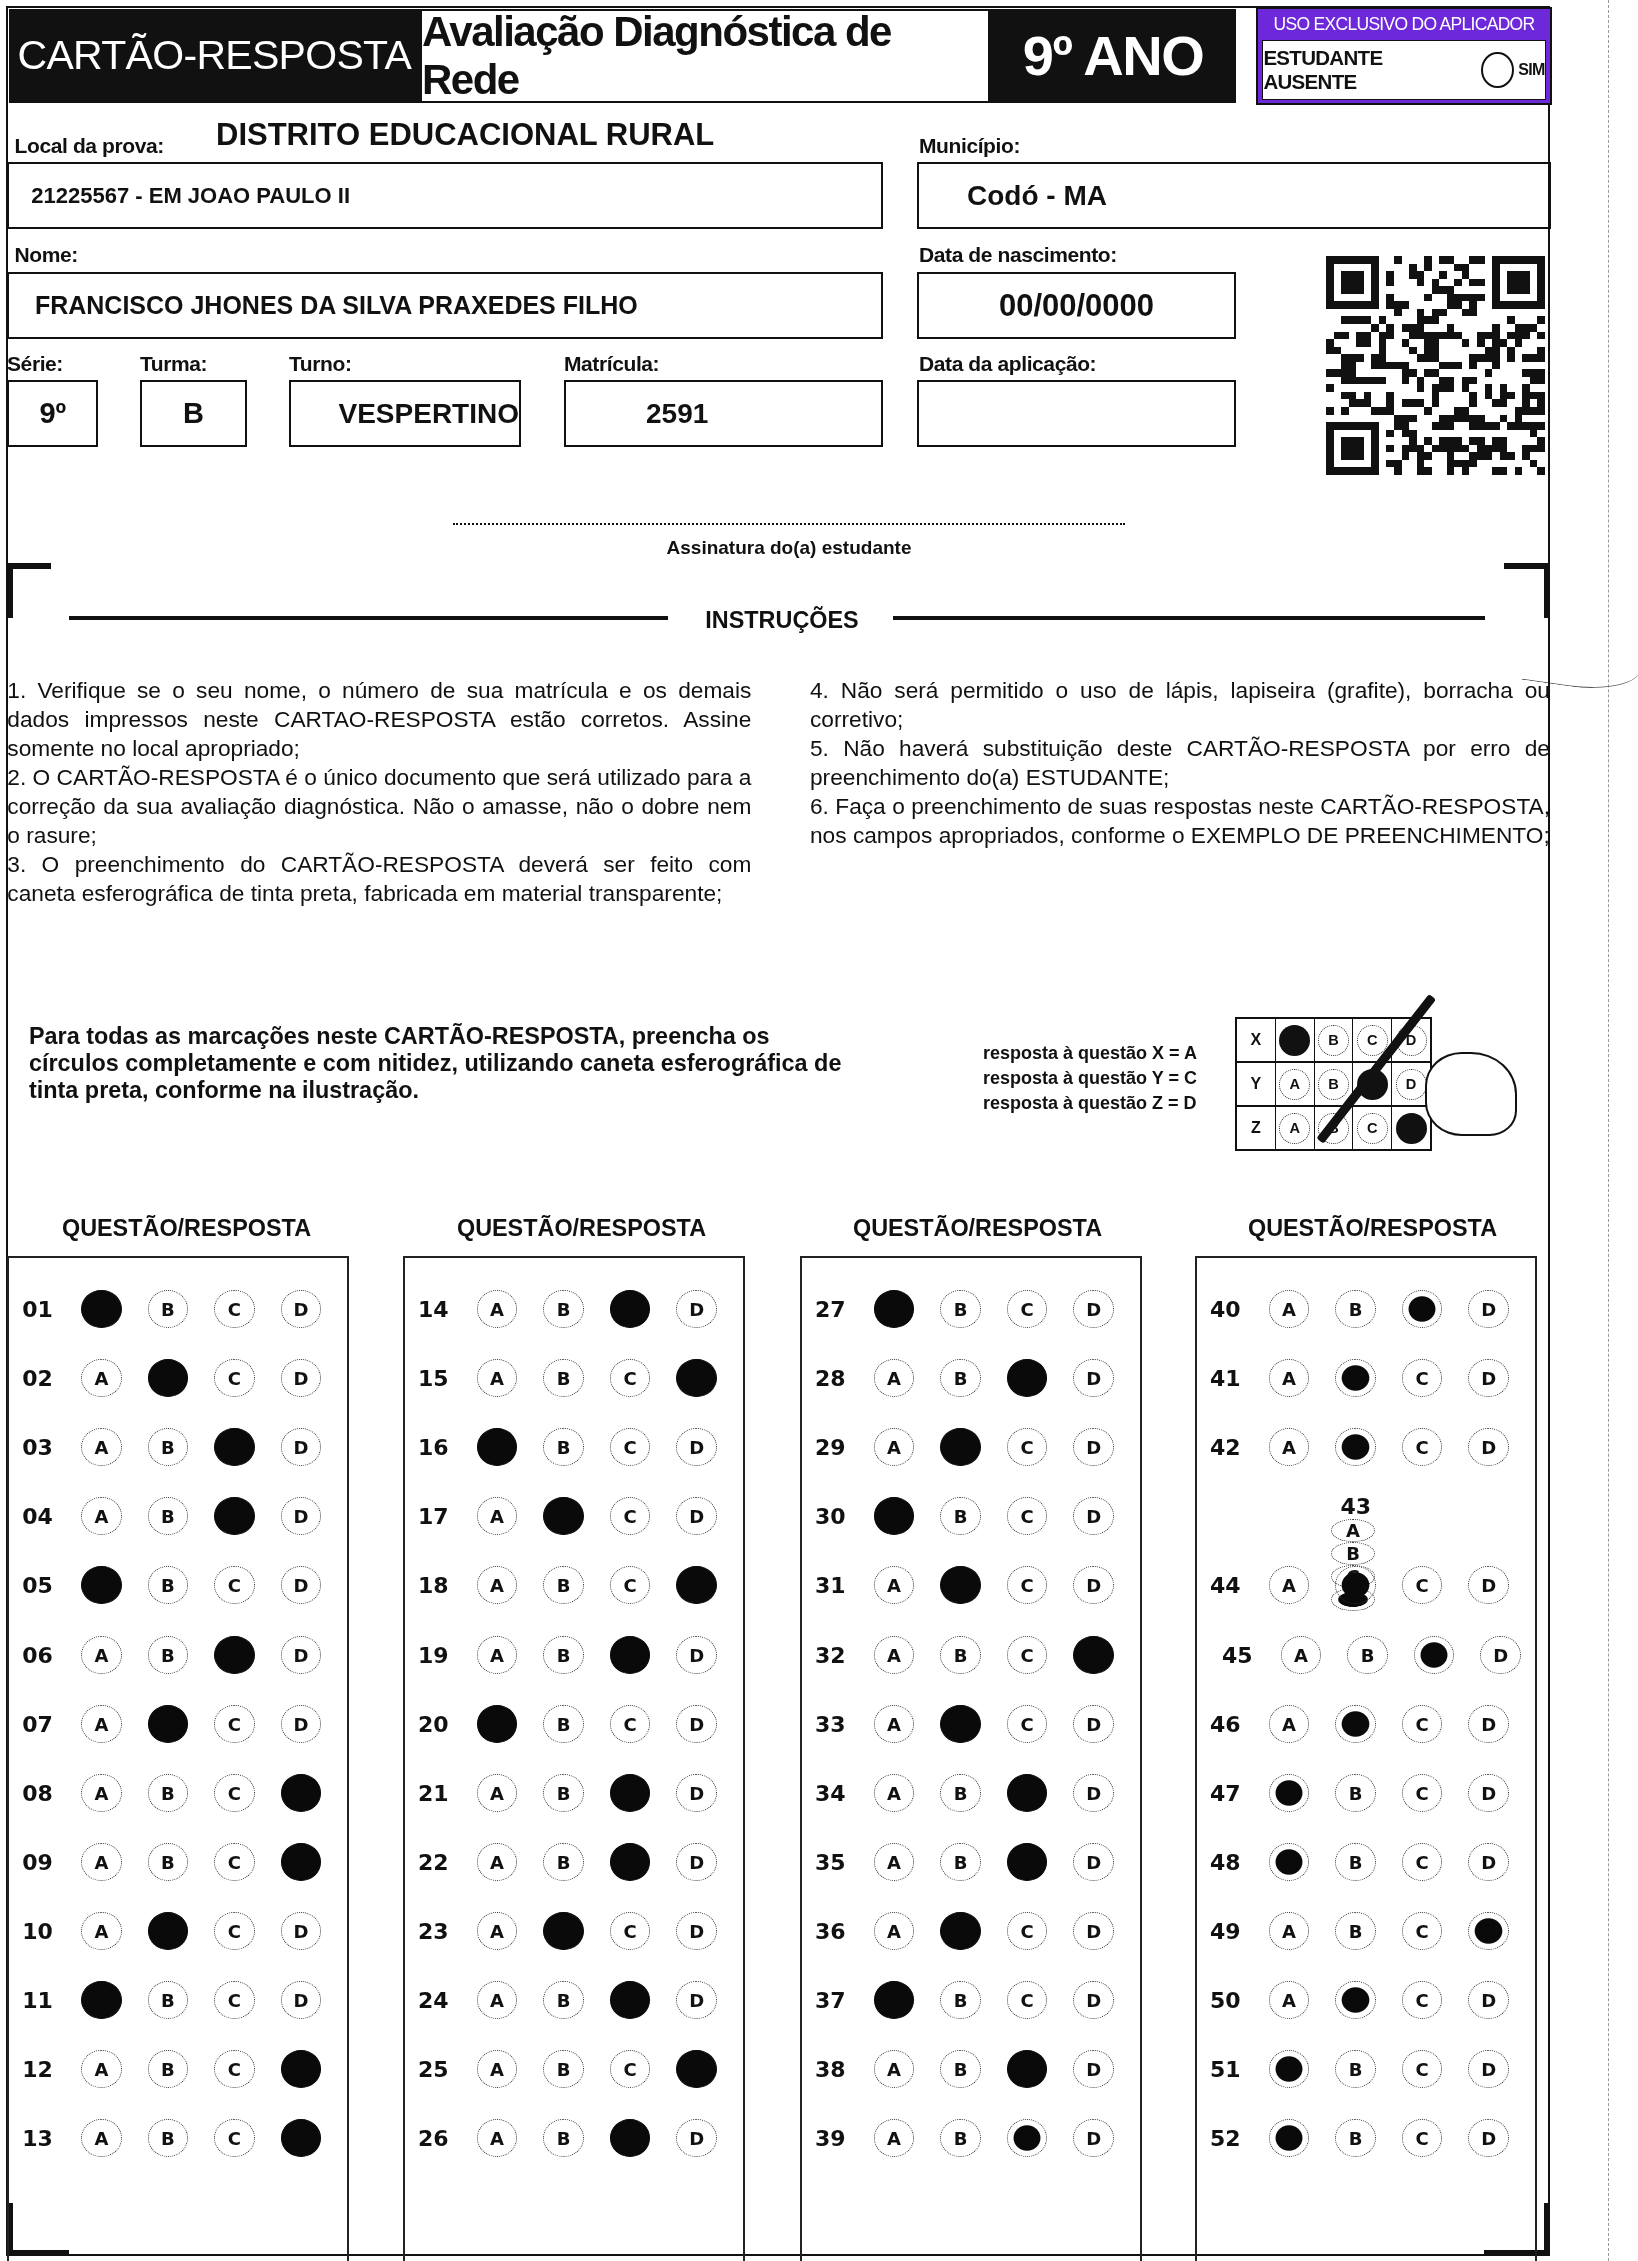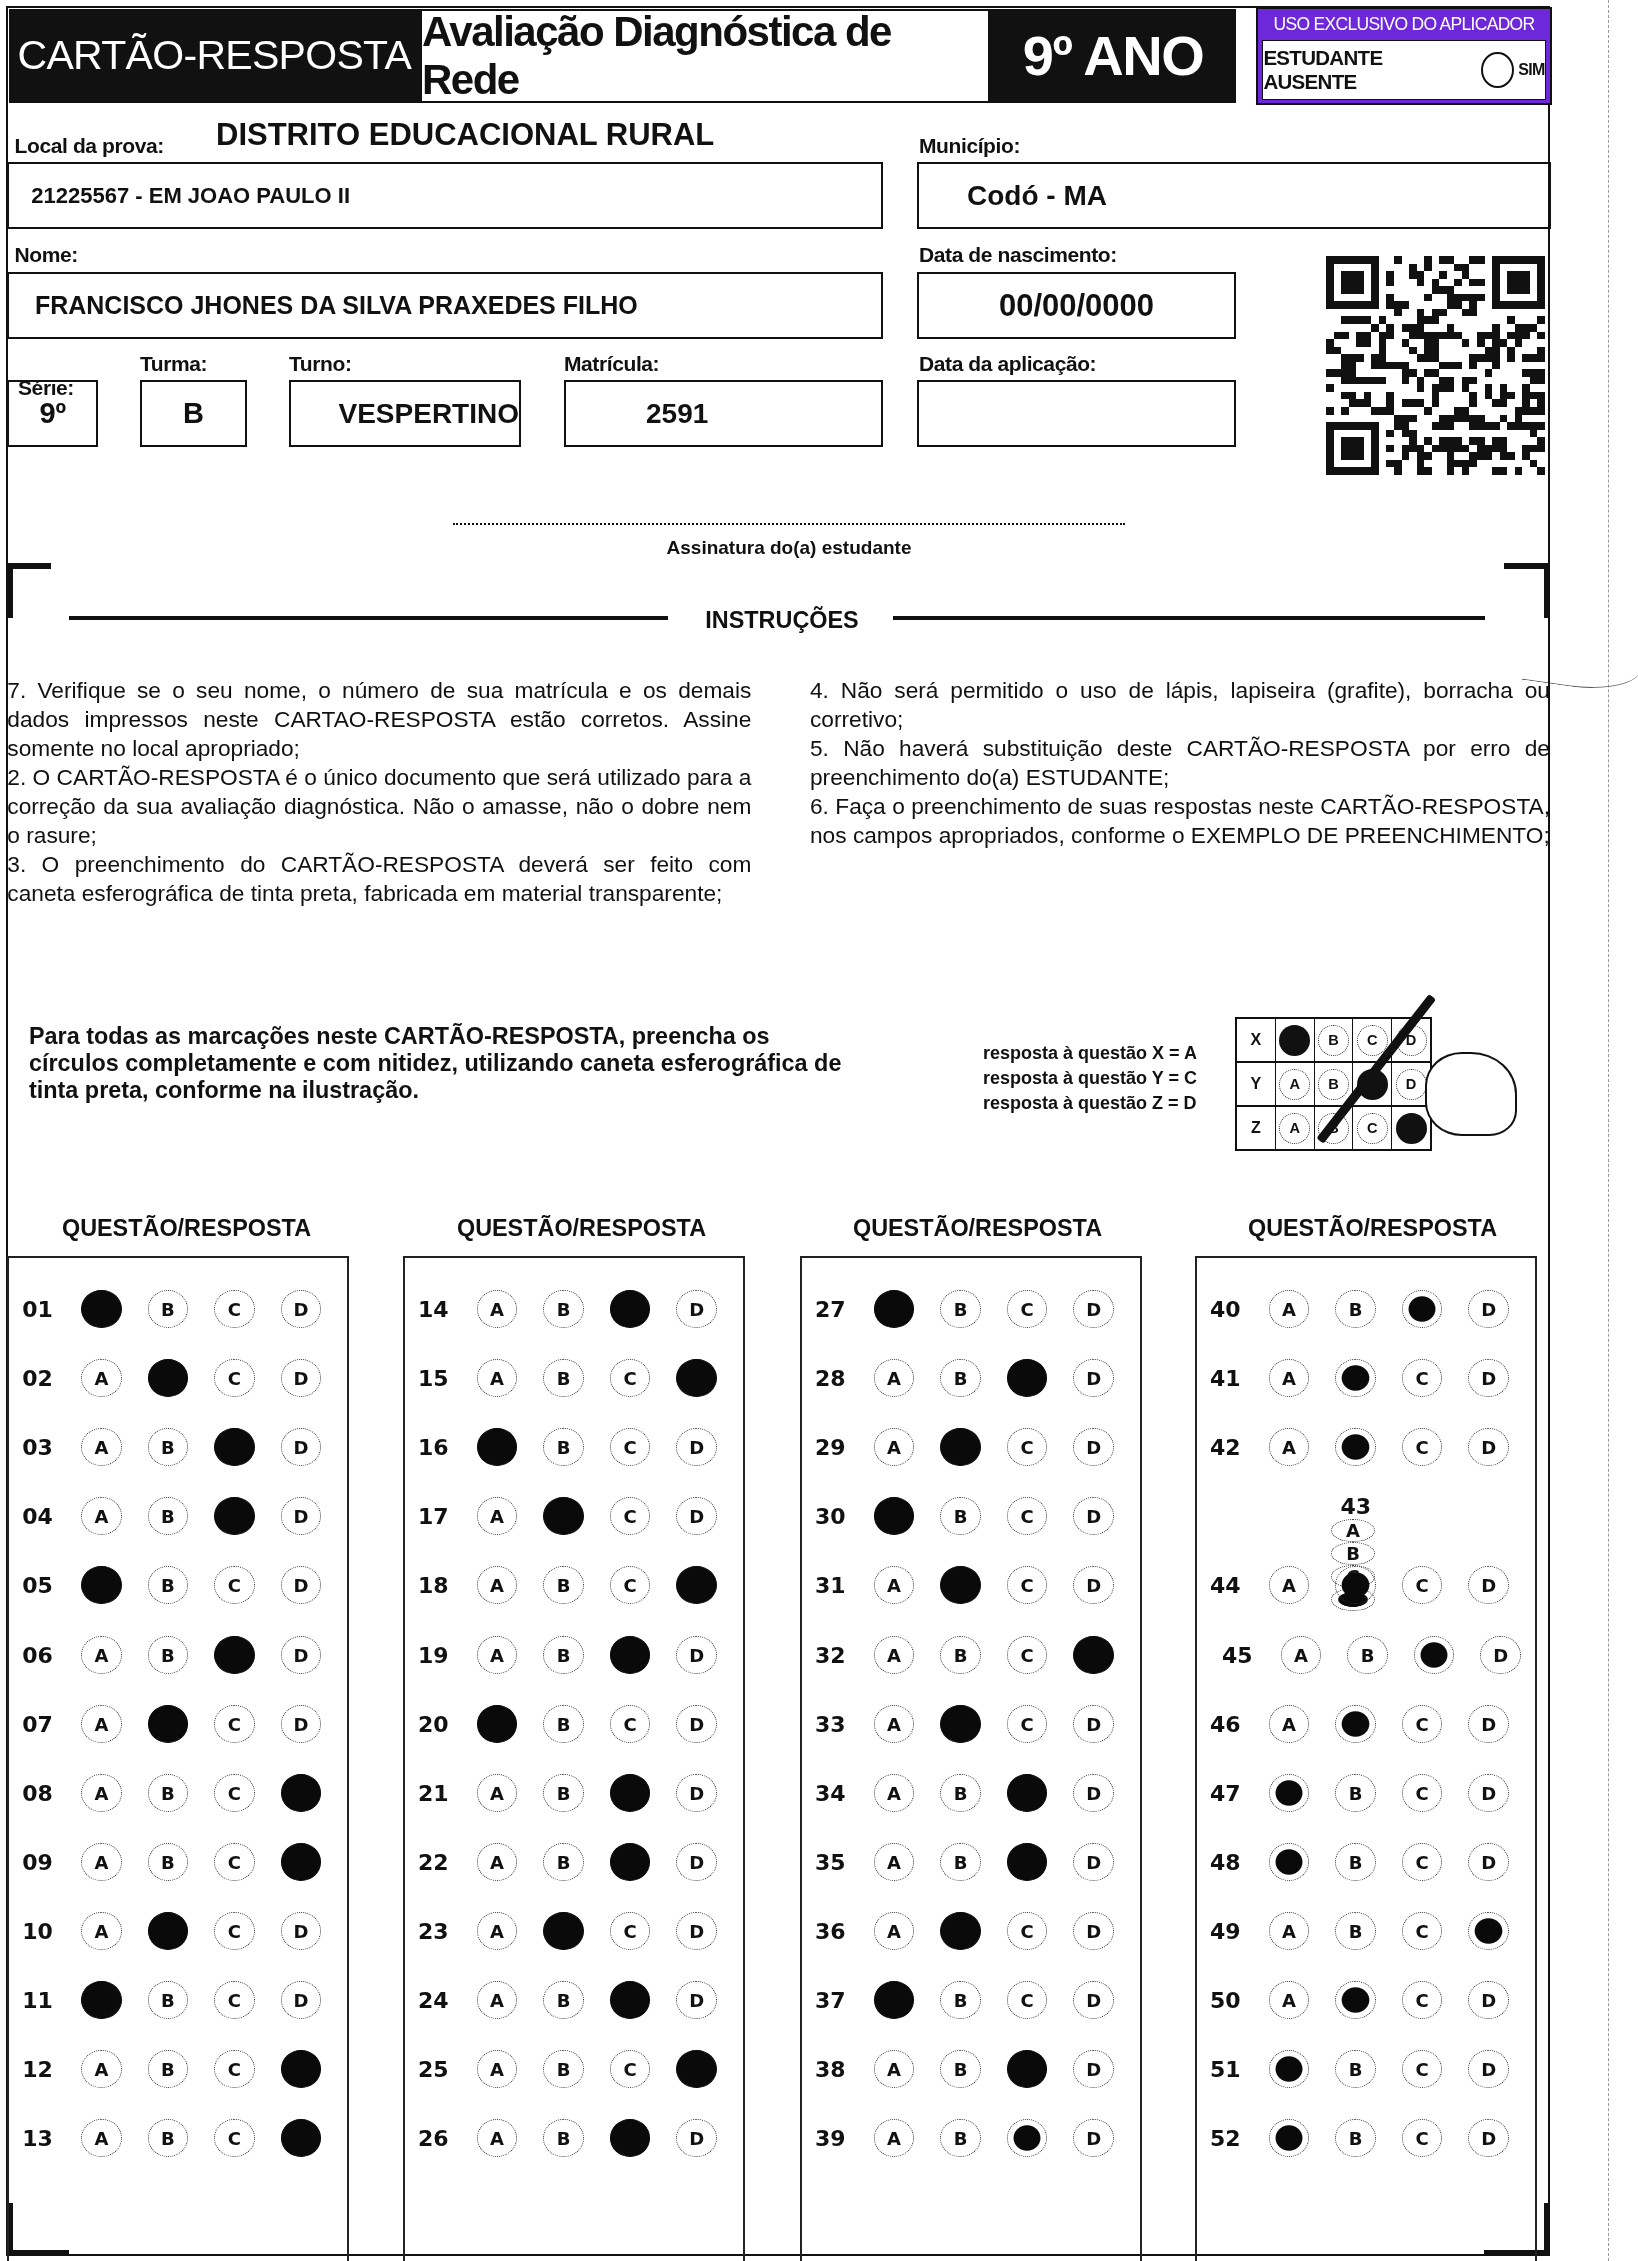--- a/index.html
+++ b/index.html
@@ -102,21 +102,21 @@
 <div class="abs lbl" style="left:14.6px; top:243px;">Nome:</div>
 <div class="abs box" style="left:7.3px; top:272px; width:876px; height:67px; padding-left:25.6px; font-size:25px;">
   <span>FRANCISCO JHONES DA SILVA PRAXEDES FILHO</span>
 </div>
 
 <div class="abs lbl" style="left:919px; top:243px;">Data de nascimento:</div>
 <div class="abs box" style="left:917px; top:272px; width:319px; height:67px; justify-content:center; font-size:31px;">
   <span>00/00/0000</span>
 </div>
 
-<div class="abs lbl" style="left:18px; top:352px;margin-top:24px;">Série:</div>
+<div class="abs lbl" style="left:7px; top:352px;">Série:</div>
 <div class="abs box" style="left:7.3px; top:380px; width:91px; height:67px; justify-content:center; font-size:29px;">
   <span>9º</span>
 </div>
 
 <div class="abs lbl" style="left:140px; top:352px;">Turma:</div>
 <div class="abs box" style="left:140px; top:380px; width:107px; height:67px; justify-content:center; font-size:29px;">
   <span>B</span>
 </div>
 
 <div class="abs lbl" style="left:289px; top:352px;">Turno:</div>
@@ -445,21 +445,21 @@
 <div class="corner" style="left:7.3px; top:2203px; width:5.8px; height:51px;"></div>
 <div class="corner" style="left:7.3px; top:2250px; width:62px; height:5.8px;"></div>
 <div class="corner" style="left:1544px; top:2203px; width:5.8px; height:51px;"></div>
 <div class="corner" style="left:1484px; top:2250px; width:66px; height:5.8px;"></div>
 
 <div class="abs instr-line" style="left:69px; width:599px;"></div>
 <div class="abs instr-title">INSTRUÇÕES</div>
 <div class="abs instr-line" style="left:893px; width:592px;"></div>
 
 <div class="abs instr-col" style="left:7.3px; width:744px;">
-  <p>7. Verifique se o seu nome, o número de sua matrícula e os demais dados impressos neste CARTAO-RESPOSTA estão corretos. Assine somente no local apropriado;</p>
+  <p>1. Verifique se o seu nome, o número de sua matrícula e os demais dados impressos neste CARTAO-RESPOSTA estão corretos. Assine somente no local apropriado;</p>
   <p>2. O CARTÃO-RESPOSTA é o único documento que será utilizado para a correção da sua avaliação diagnóstica. Não o amasse, não o dobre nem o rasure;</p>
   <p>3. O preenchimento do CARTÃO-RESPOSTA deverá ser feito com caneta esferográfica de tinta preta, fabricada em material transparente;</p>
 </div>
 <div class="abs instr-col" style="left:810px; width:740px;">
   <p>4. Não será permitido o uso de lápis, lapiseira (grafite), borracha ou corretivo;</p>
   <p>5. Não haverá substituição deste CARTÃO-RESPOSTA por erro de preenchimento do(a) ESTUDANTE;</p>
   <p>6. Faça o preenchimento de suas respostas neste CARTÃO-RESPOSTA, nos campos apropriados, conforme o EXEMPLO DE PREENCHIMENTO;</p>
 </div>
 
 <div class="abs fill-note">Para todas as marcações neste CARTÃO-RESPOSTA, preencha os círculos completamente e com nitidez, utilizando caneta esferográfica de tinta preta, conforme na ilustração.</div>

